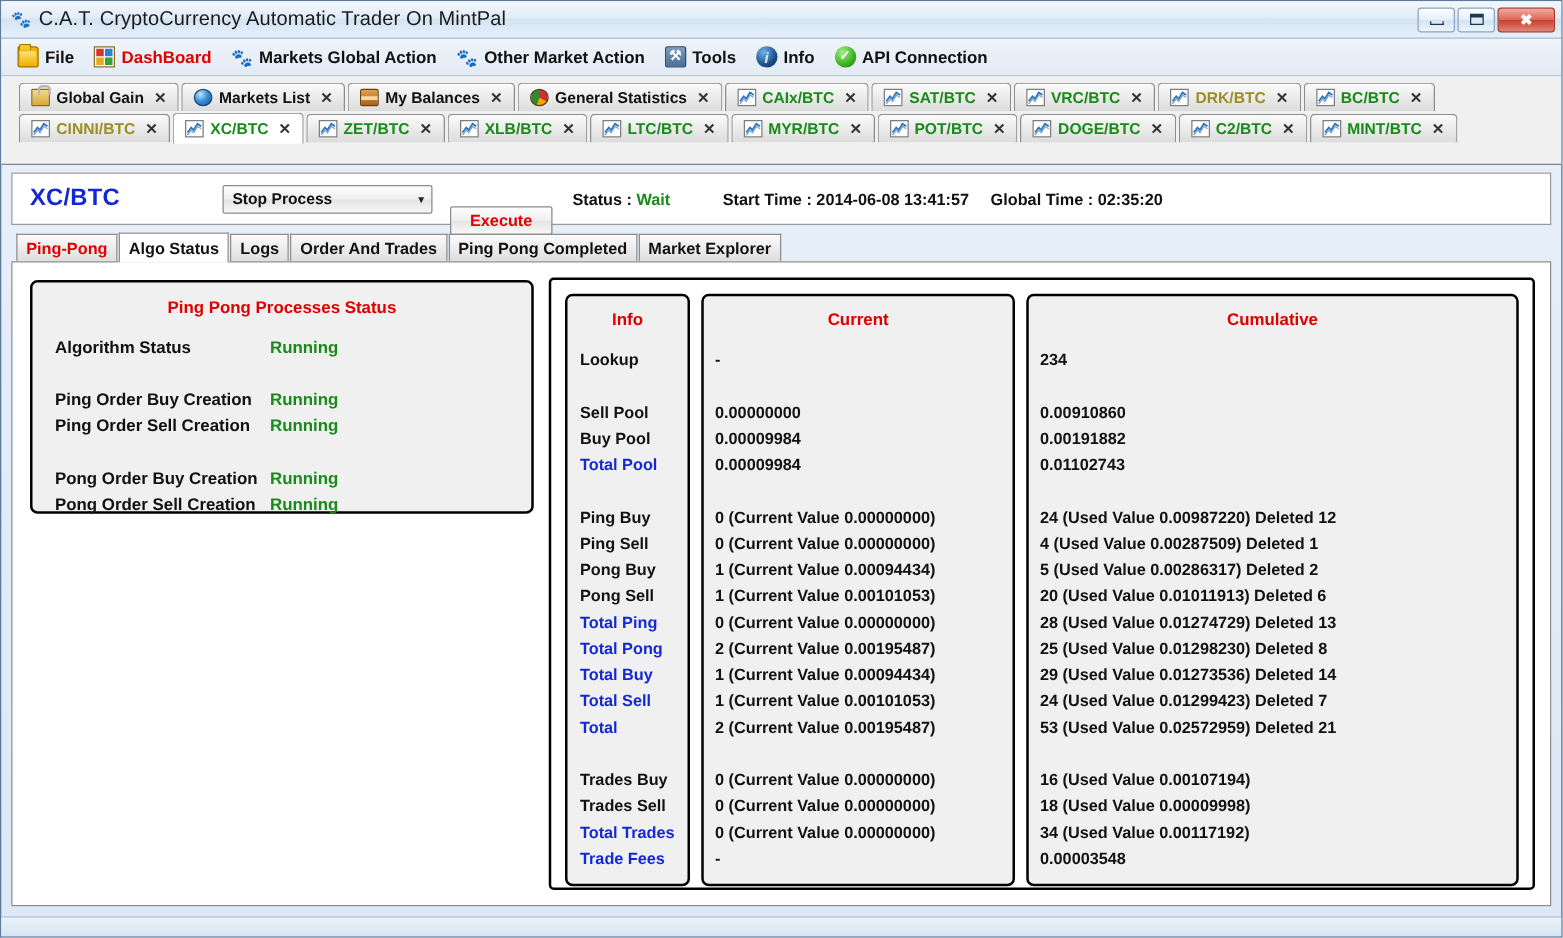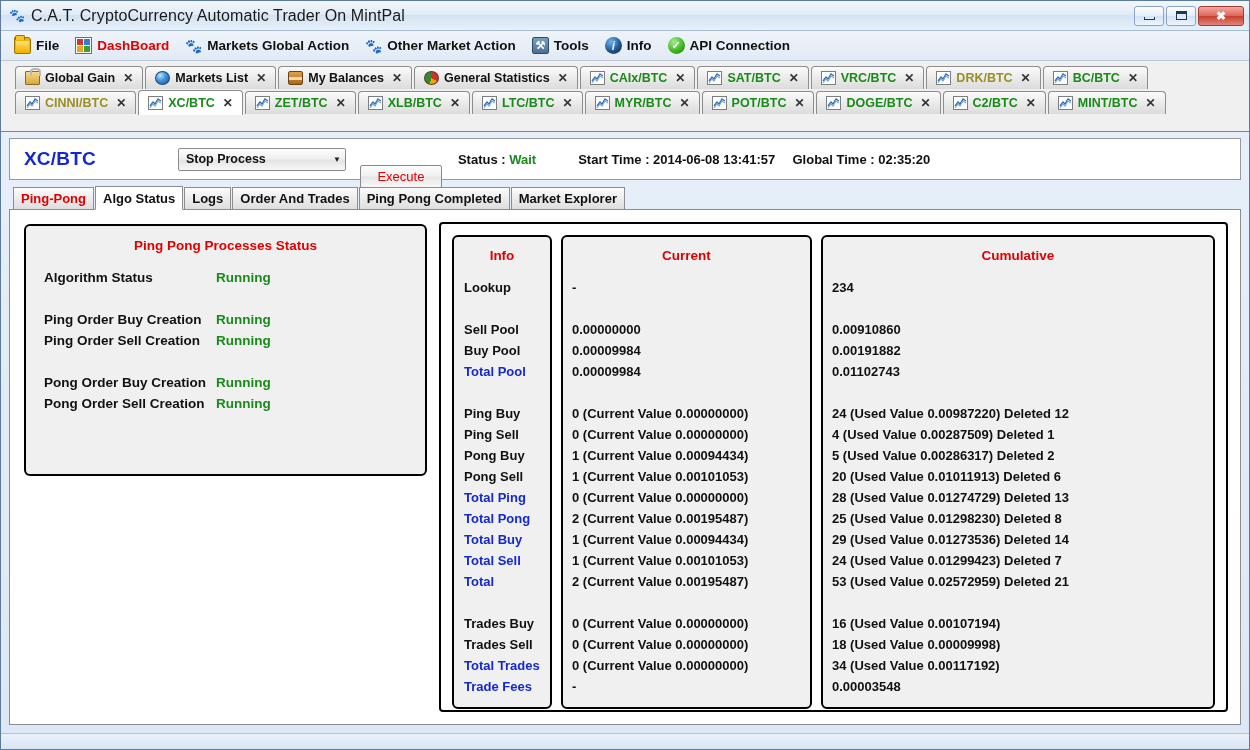--- a/index.html
+++ b/index.html
@@ -138,21 +138,21 @@
     background: linear-gradient(180deg,#fdfdfd 0%,#efefef 48%,#e3e3e3 52%,#f7f7f7 100%);
     display: flex; align-items: center; padding: 0 4px 0 7px;
     font-size: 12.5px; font-weight: bold; color: #111;
   }
   .mb-select .caret { margin-left: auto; font-size: 8px; color: #222; }
   .mb-exec {
     margin-left: 14px; height: 23px; min-width: 82px;
     border: 1px solid #8a8a8a; border-radius: 2px;
     background: linear-gradient(180deg,#fdfdfd 0%,#f0f0f0 48%,#e5e5e5 52%,#f8f8f8 100%);
     display: flex; align-items: center; justify-content: center;
-    font-size: 13px; font-weight: normal; color: #e00000; margin-top: 35px;
+    font-size: 13px; font-weight: bold; color: #e00000; margin-top: 35px;
   }
   .mb-text { margin-left: 16px; font-size: 13px; font-weight: bold; color: #111; white-space: nowrap; }
   .mb-text .val-green { color: #1a8a1a; }
   .mb-times { margin-left: 42px; font-size: 13px; font-weight: bold; color: #111; white-space: nowrap; }
   .mb-times .gap { display:inline-block; width:10px; }
 
   
   .innerwrap { flex: 1 1 auto; margin: 6px 8px 8px 8px; display: flex; flex-direction: column; min-height: 0; }
   .innertabs { display: flex; align-items: flex-end; height: 23px; padding-left: 4px; }
   .itab {
@@ -171,21 +171,21 @@
     display: flex; padding: 12px;
     gap: 12px;
   }
 
   
   .gbox {
     border: 2px solid #000; border-radius: 6px;
     background: #f0f0f0;
   }
   .left-panel { width: 405px; flex: 0 0 405px; padding: 2px 0 0 0; }
-  .ppbox { margin: 0 0 0 2px; height: 252px; padding: 10px 18px 10px 18px; }
+  .ppbox { margin: 0 0 0 2px; height: 187px; padding: 10px 18px 10px 18px; }
   .ppbox .pp-title { text-align: center; color: #e00000; font-size: 13.5px; font-weight: bold; margin: 2px 0 14px 0; }
   .pp-row { display: flex; font-size: 13.5px; font-weight: bold; color: #111; height: 21px; align-items:center; }
   .pp-row .pp-lbl { width: 172px; flex: 0 0 172px; }
   .pp-row .pp-val { color: #1a8a1a; }
   .pp-spacer { height: 21px; }
 
   
   .right-frame {
     flex: 1 1 auto; border: 2px solid #000; border-radius: 4px;
     background: #fff; padding: 11px 11px 11px 11px;

